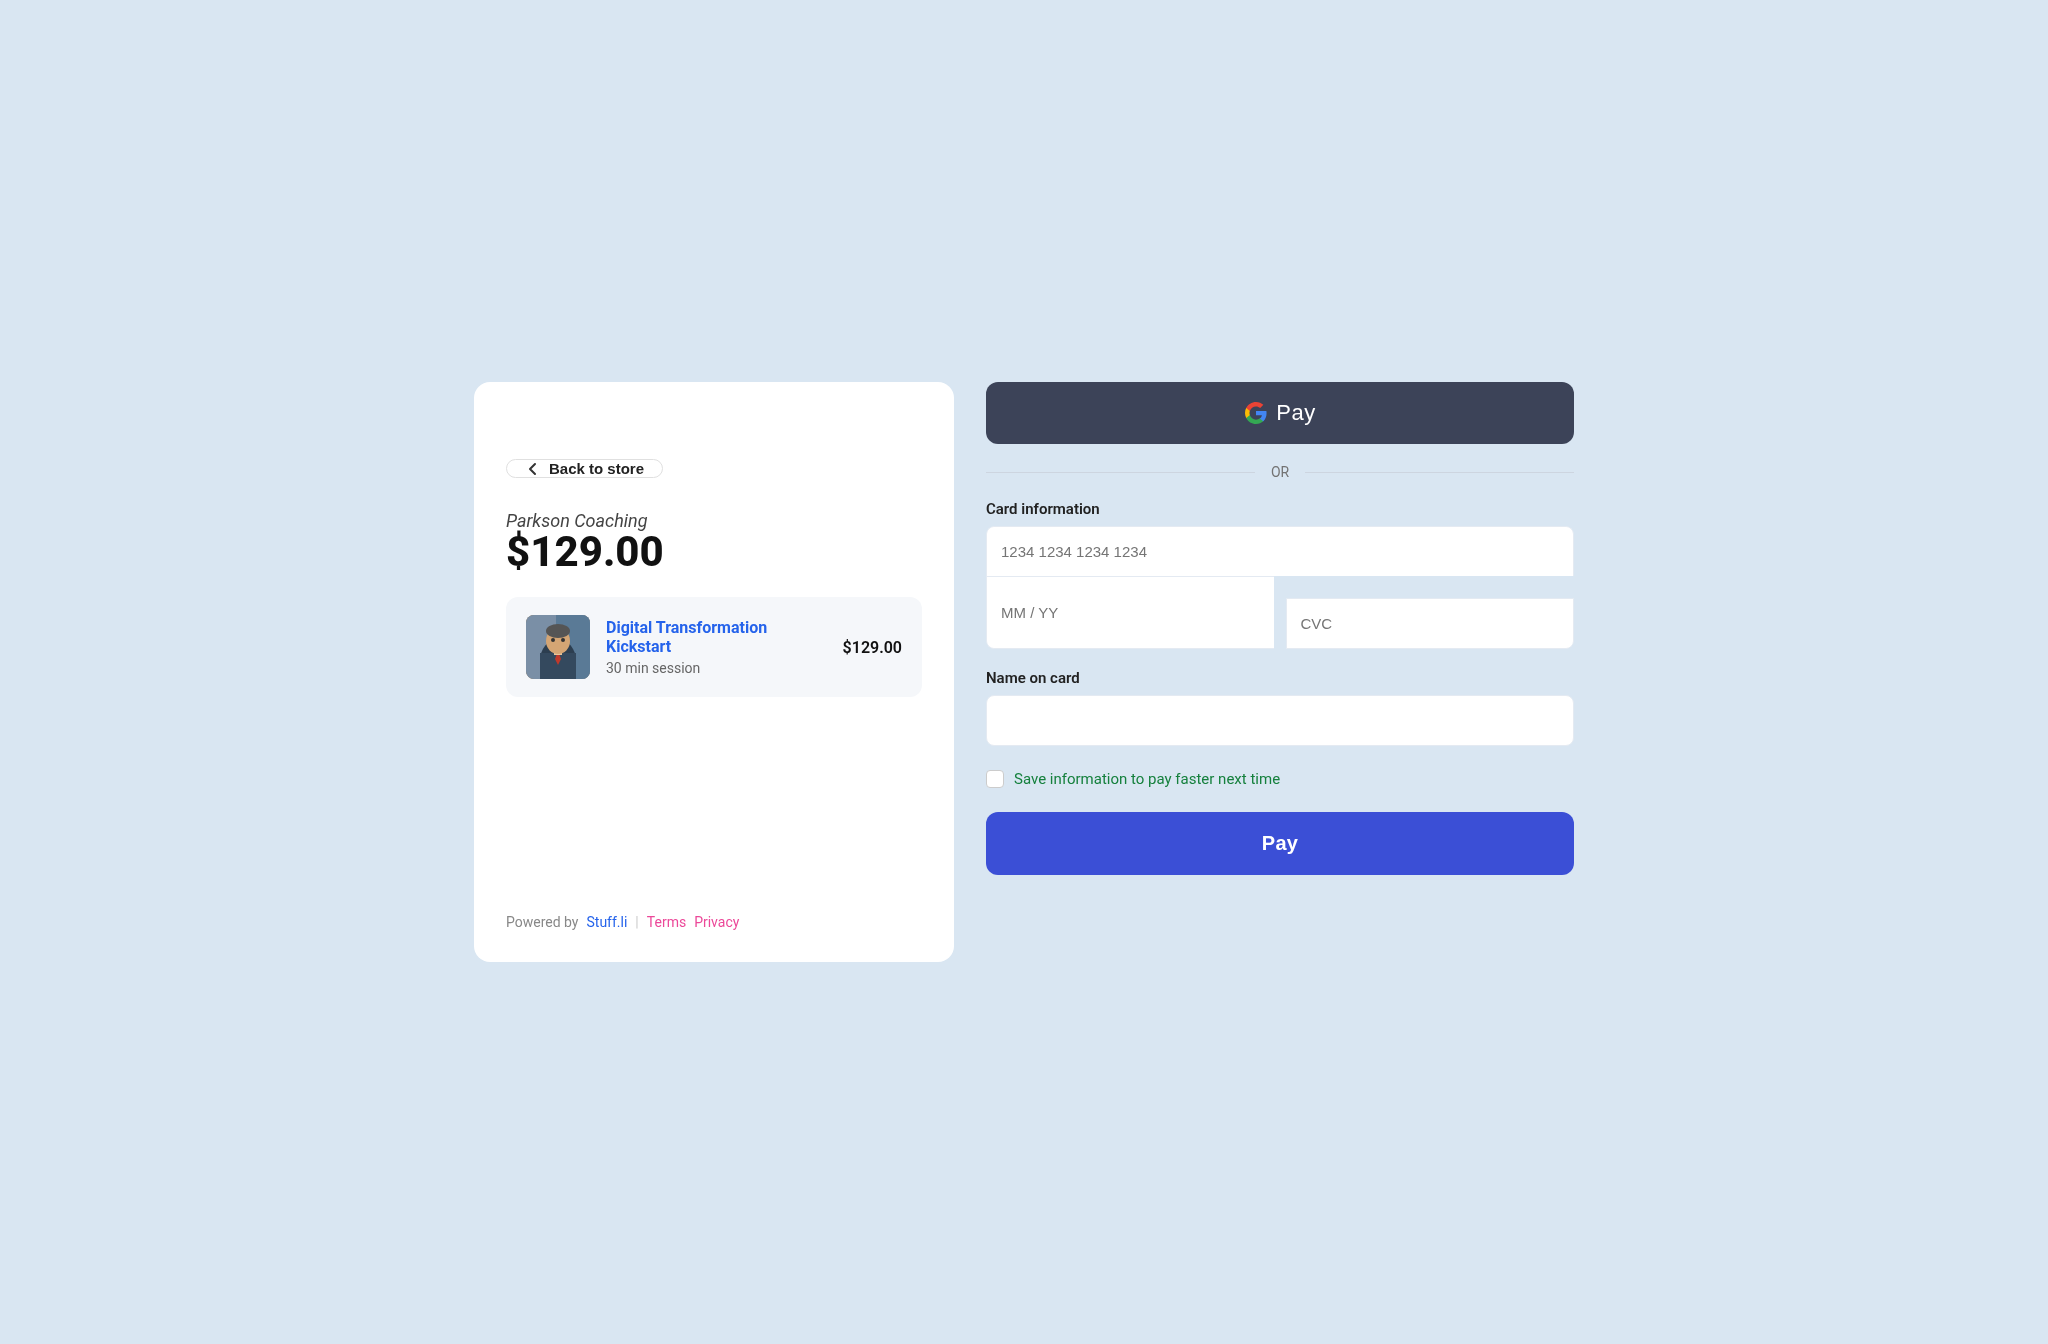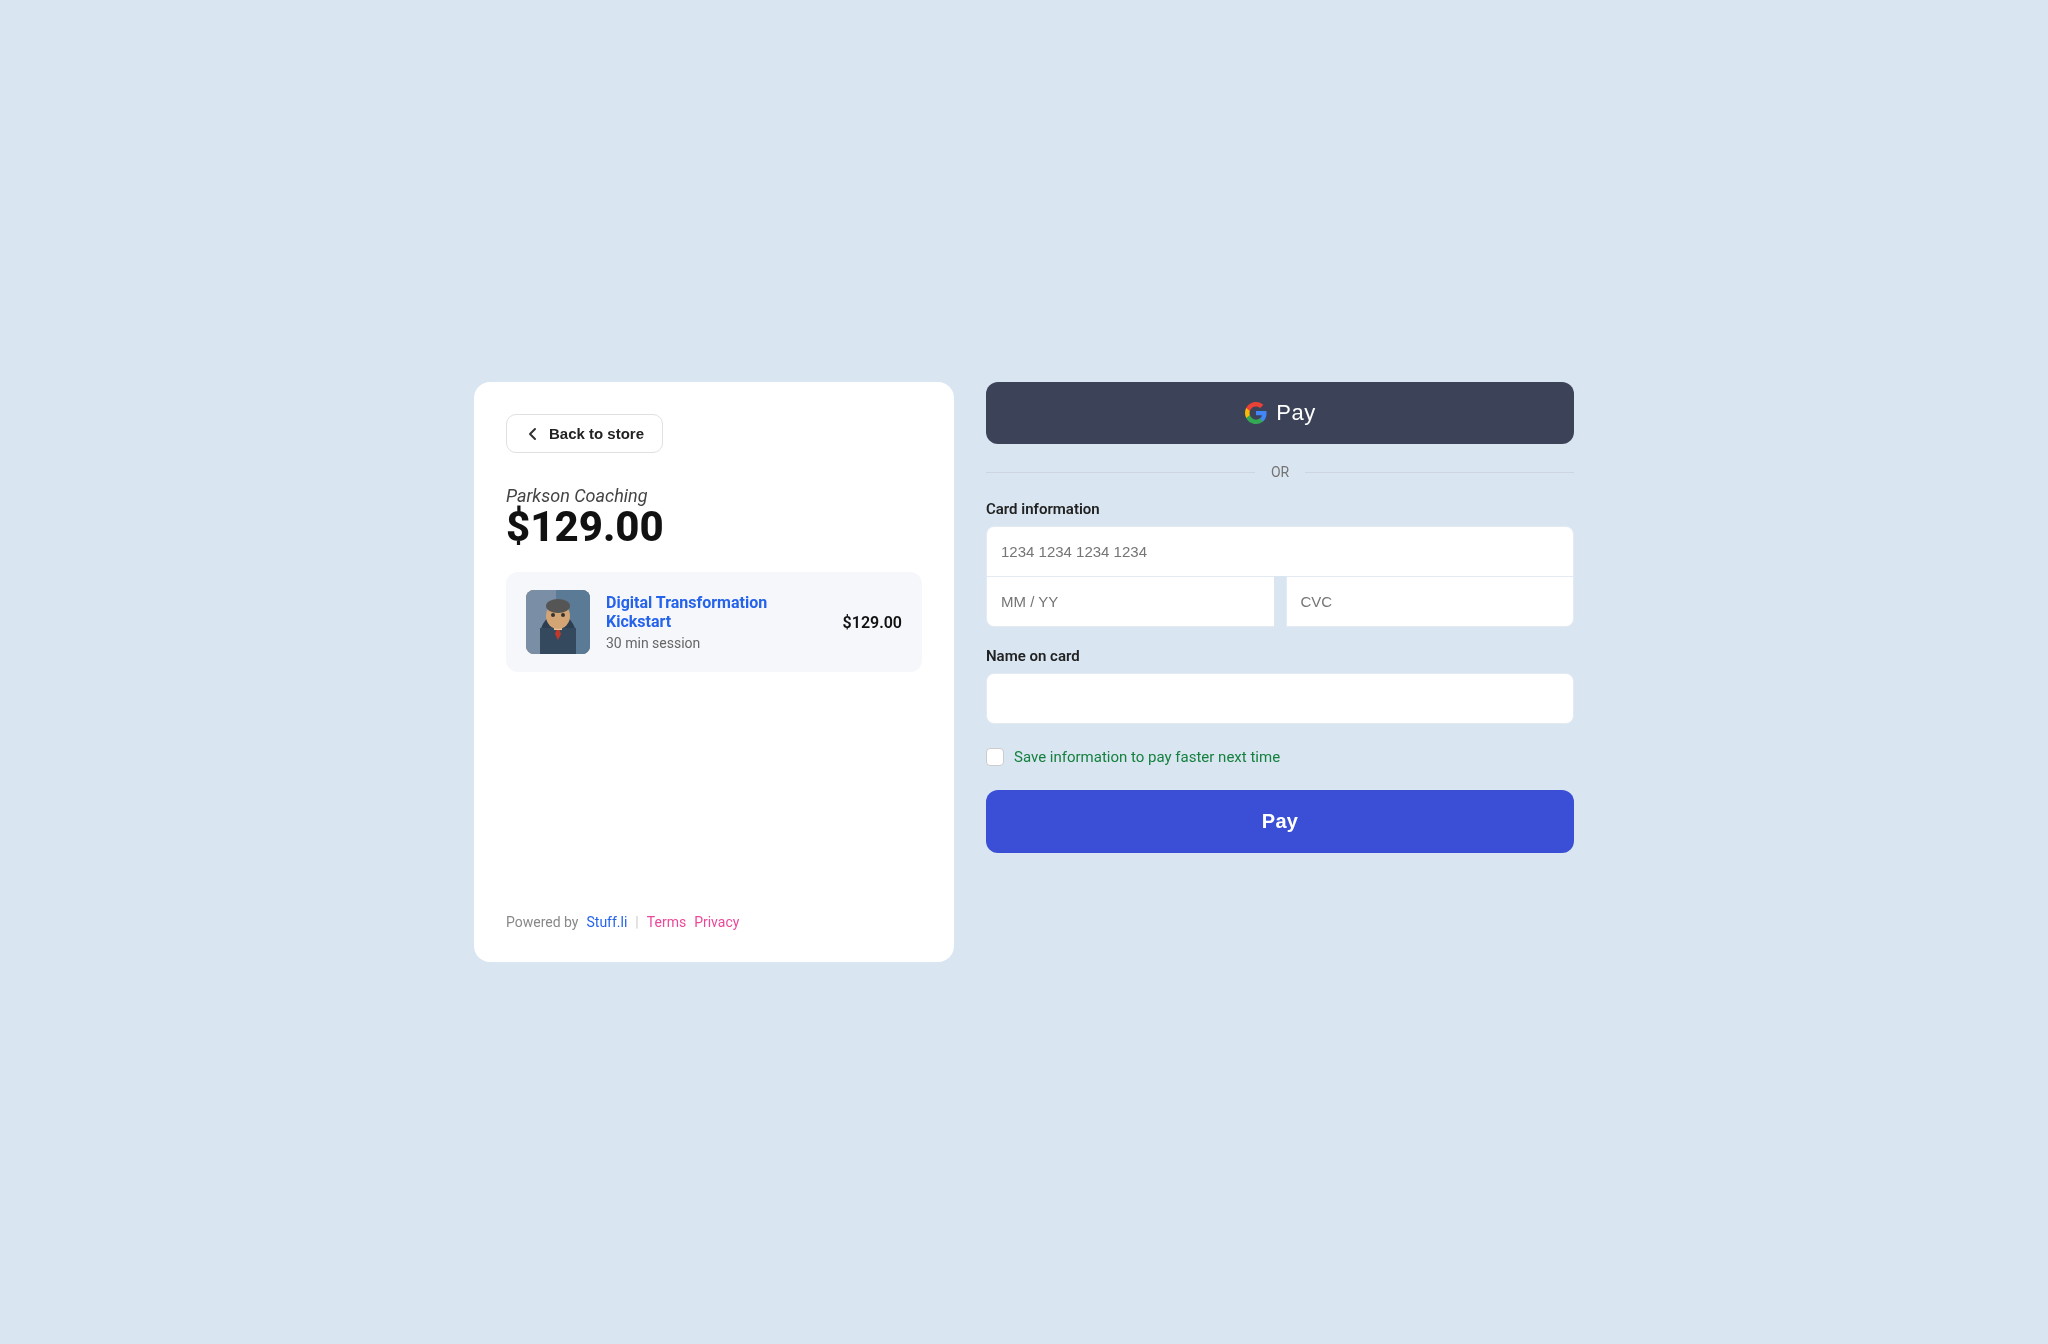--- a/index.html
+++ b/index.html
@@ -38,26 +38,27 @@
       gap: 24px;
     }
 
     .back-btn {
       display: inline-flex;
       align-items: center;
       gap: 8px;
       border: 1.5px solid #e0e0e0;
       border-radius: 10px;
       background: #fff;
-      padding: 10px 18px;
+      padding: 0 18px;
       font-size: 15px;
       font-weight: 600;
       color: #222;
       cursor: pointer;
       width: fit-content;
+      margin-top: 45px;
     }
 
     .store-name {
       font-size: 18px;
       color: #444;
       font-weight: 400;
       margin-top: 8px;
       font-style: italic;
     }
 
@@ -242,20 +243,21 @@
 
     .card-cvc-input {
       flex: 1;
       background: #fff;
       border: 1.5px solid #e4eaf2;
       border-radius: 0 0 8px 0;
       padding: 16px 14px;
       font-size: 15px;
       color: #aaa;
       outline: none;
+      margin-top: 22px;
     }
 
     .card-group {
       border-radius: 8px;
       overflow: hidden;
     }
 
     .save-row {
       display: flex;
       align-items: center;

